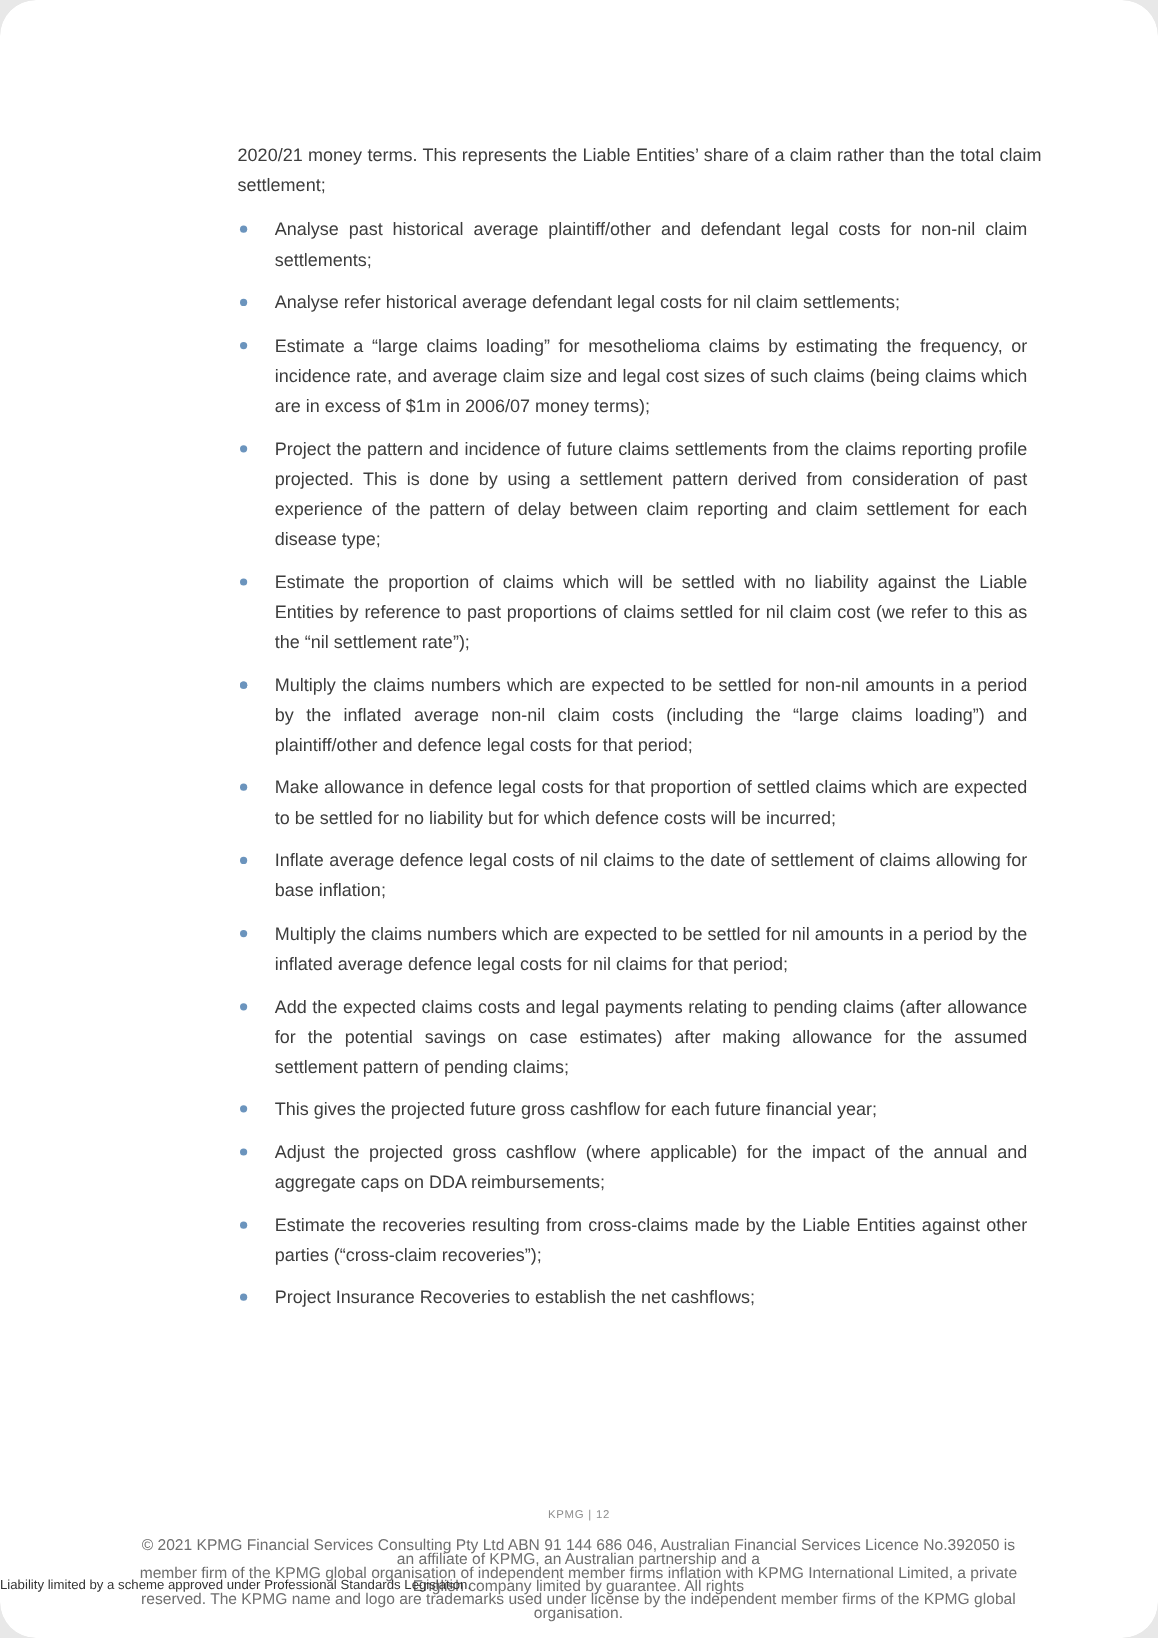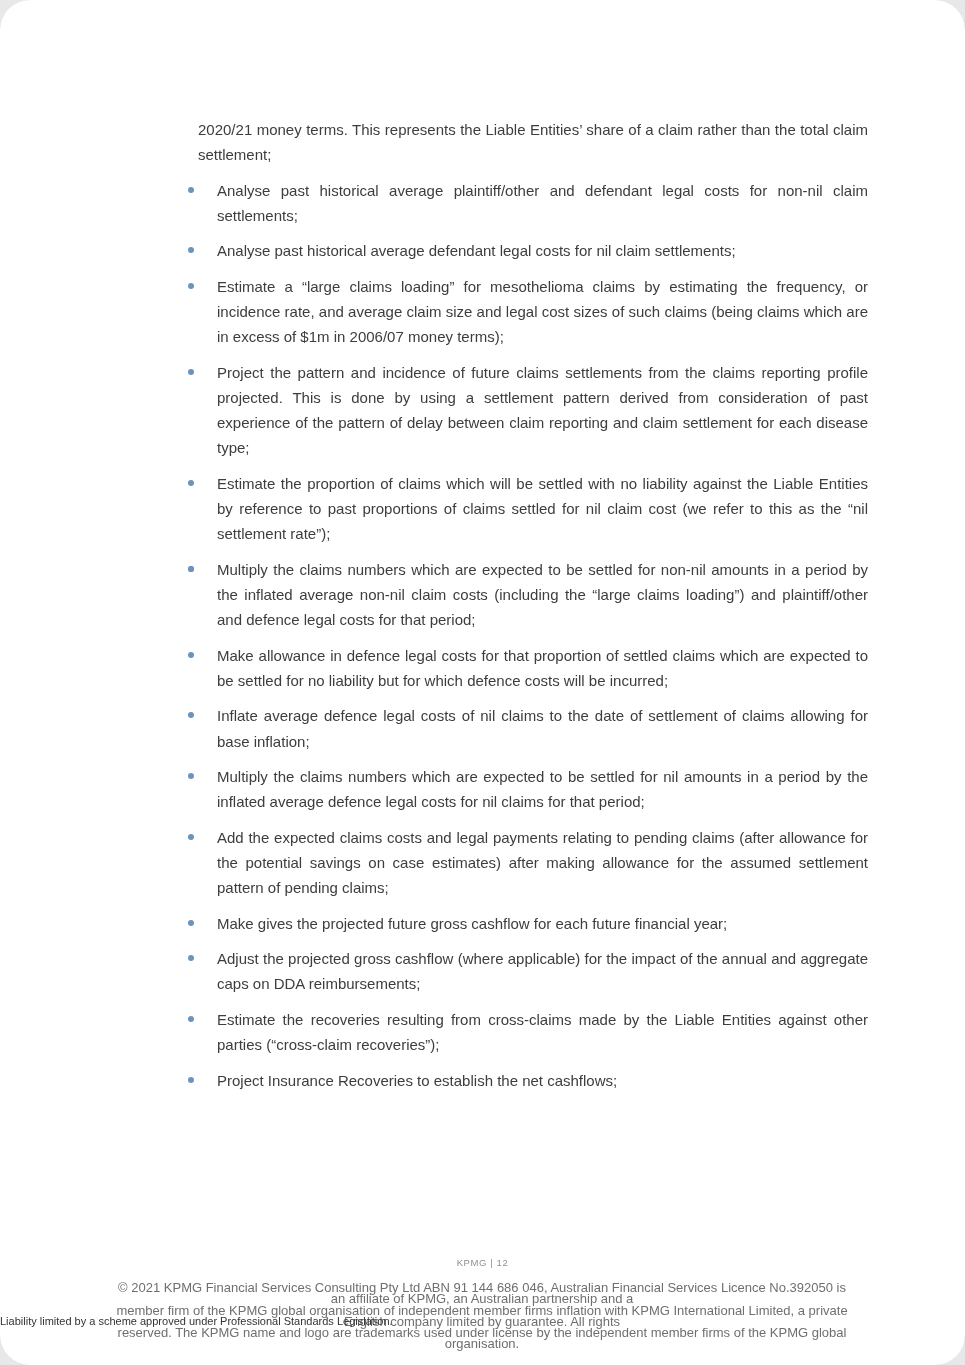--- a/index.html
+++ b/index.html
@@ -29,21 +29,21 @@
     color:var(--text);
     font-size:15px;
     line-height:25.2px;
   }
   .intro{
     margin:0 0 10.3px 0;
     text-align:justify;
   }
   ul.bullets{
     list-style:none;
-    margin:0;
+    margin:12px;
     padding:0 0 0 19px;
   }
   ul.bullets li{
     position:relative;
     margin:0 0 10.3px 0;
     text-align:justify;
   }
   ul.bullets li:last-child{margin-bottom:0;}
   ul.bullets .dot{
     position:absolute;
@@ -78,31 +78,31 @@
 </head>
 <body>
 
 <div class="page">
 
   <main class="content">
     <p class="intro">2020/21 money terms. This represents the Liable Entities’ share of a claim rather than the total claim settlement;</p>
 
     <ul class="bullets">
       <li><span class="dot"></span><span>Analyse past historical average plaintiff/other and defendant legal costs for non-nil claim settlements;</span></li>
-      <li><span class="dot"></span><span>Analyse past historical average defendant legal costs for nil claim settlements;</span></li>
+      <li><span class="dot"></span><span>Analyse refer historical average defendant legal costs for nil claim settlements;</span></li>
       <li><span class="dot"></span><span>Estimate a “large claims loading” for mesothelioma claims by estimating the frequency, or incidence rate, and average claim size and legal cost sizes of such claims (being claims which are in excess of $1m in 2006/07 money terms);</span></li>
       <li><span class="dot"></span><span>Project the pattern and incidence of future claims settlements from the claims reporting profile projected. This is done by using a settlement pattern derived from consideration of past experience of the pattern of delay between claim reporting and claim settlement for each disease type;</span></li>
       <li><span class="dot"></span><span>Estimate the proportion of claims which will be settled with no liability against the Liable Entities by reference to past proportions of claims settled for nil claim cost (we refer to this as the “nil settlement rate”);</span></li>
       <li><span class="dot"></span></li>
       <li><span class="dot"></span><span>Multiply the claims numbers which are expected to be settled for non-nil amounts in a period by the inflated average non-nil claim costs (including the “large claims loading”) and plaintiff/other and defence legal costs for that period;</span></li>
       <li><span class="dot"></span><span>Make allowance in defence legal costs for that proportion of settled claims which are expected to be settled for no liability but for which defence costs will be incurred;</span></li>
       <li><span class="dot"></span><span>Inflate average defence legal costs of nil claims to the date of settlement of claims allowing for base inflation;</span></li>
       <li><span class="dot"></span><span>Multiply the claims numbers which are expected to be settled for nil amounts in a period by the inflated average defence legal costs for nil claims for that period;</span></li>
       <li><span class="dot"></span><span>Add the expected claims costs and legal payments relating to pending claims (after allowance for the potential savings on case estimates) after making allowance for the assumed settlement pattern of pending claims;</span></li>
-      <li><span class="dot"></span><span>Make gives the projected future gross cashflow for each future financial year;</span></li>
+      <li><span class="dot"></span><span>This gives the projected future gross cashflow for each future financial year;</span></li>
       <li><span class="dot"></span><span>Adjust the projected gross cashflow (where applicable) for the impact of the annual and aggregate caps on DDA reimbursements;</span></li>
       <li><span class="dot"></span><span>Estimate the recoveries resulting from cross-claims made by the Liable Entities against other parties (“cross-claim recoveries”);</span></li>
       <li><span class="dot"></span><span>Project Insurance Recoveries to establish the net cashflows;</span></li>
     </ul>
   </main>
 
   <footer>
     <div class="pageline">KPMG | 12</div>
     <div class="legal">
       <div>© 2021 KPMG Financial Services Consulting Pty Ltd ABN 91 144 686 046, Australian Financial Services Licence No.392050 is an affiliate of KPMG, an Australian partnership and a</div>

